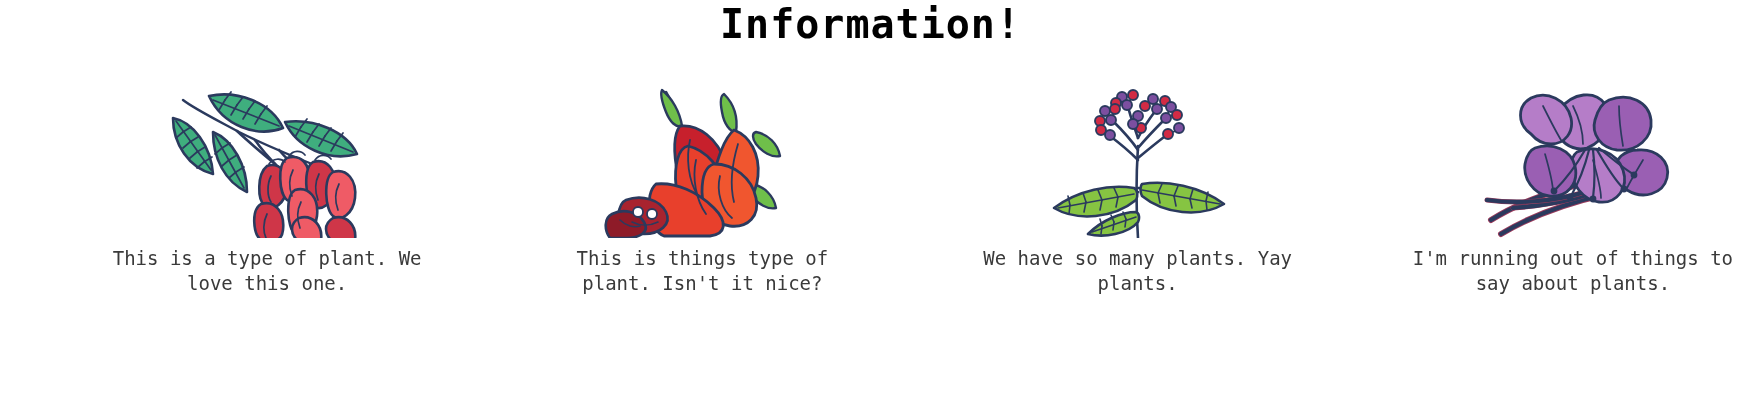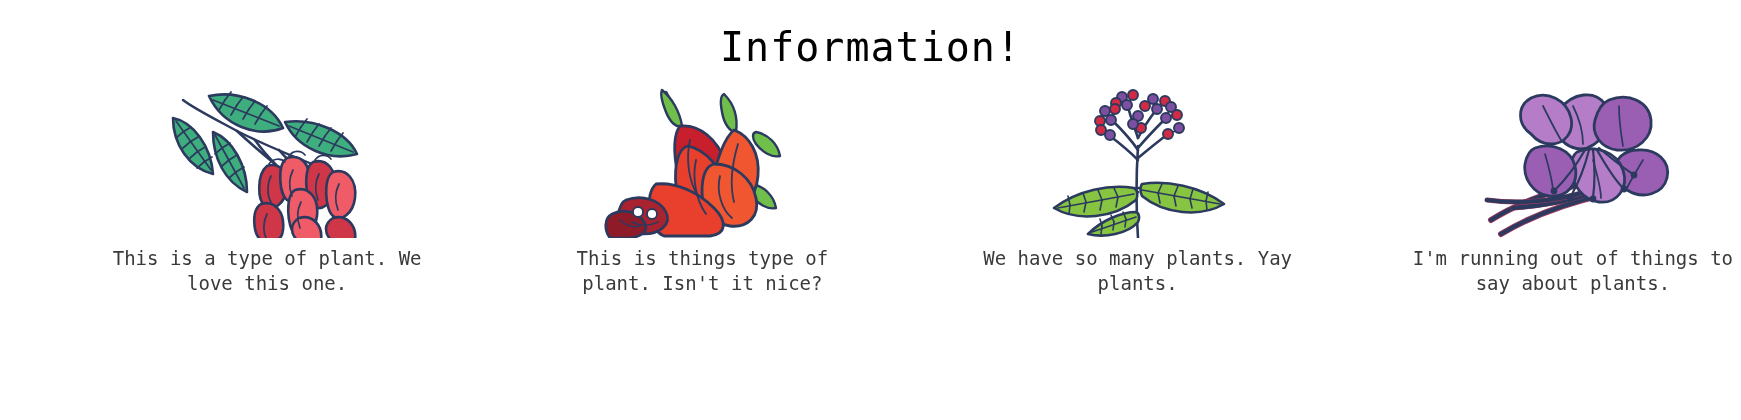--- a/index.html
+++ b/index.html
@@ -14,26 +14,26 @@
     font-family: "DejaVu Sans Mono", "Liberation Mono", monospace;
   }
   .page {
     position: relative;
     width: 1741px;
     height: 420px;
     background: #ffffff;
   }
   .page-title {
     position: absolute;
-    top: 23px;
+    top: 0;
     left: 0;
     width: 1741px;
     text-align: center;
     font-family: "DejaVu Sans Mono", "Liberation Mono", monospace;
-    font-weight: normal;
+    font-weight: bold;
     font-size: 40px;
     letter-spacing: 1px;
     color: #000000;
     line-height: 1.2;
   }
   .cards {
     position: absolute;
     top: 88px;
     left: 16px;
     width: 1741px;

